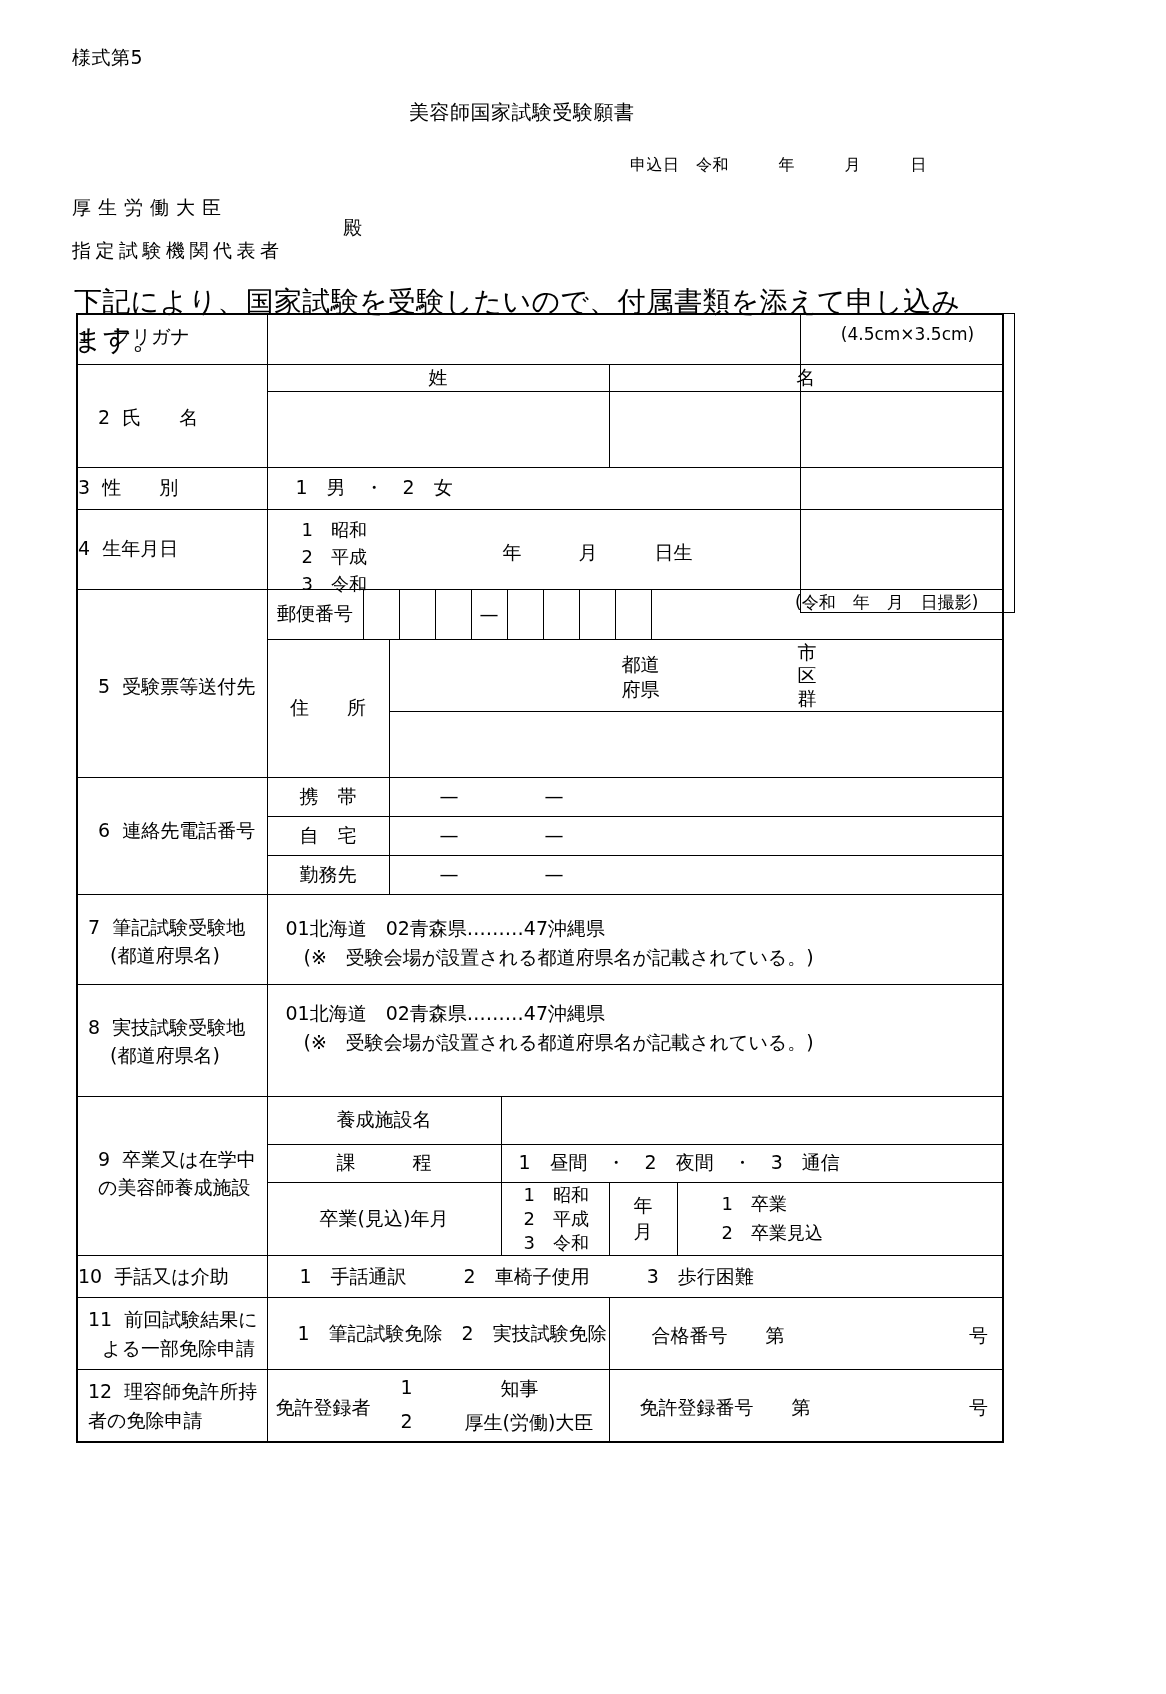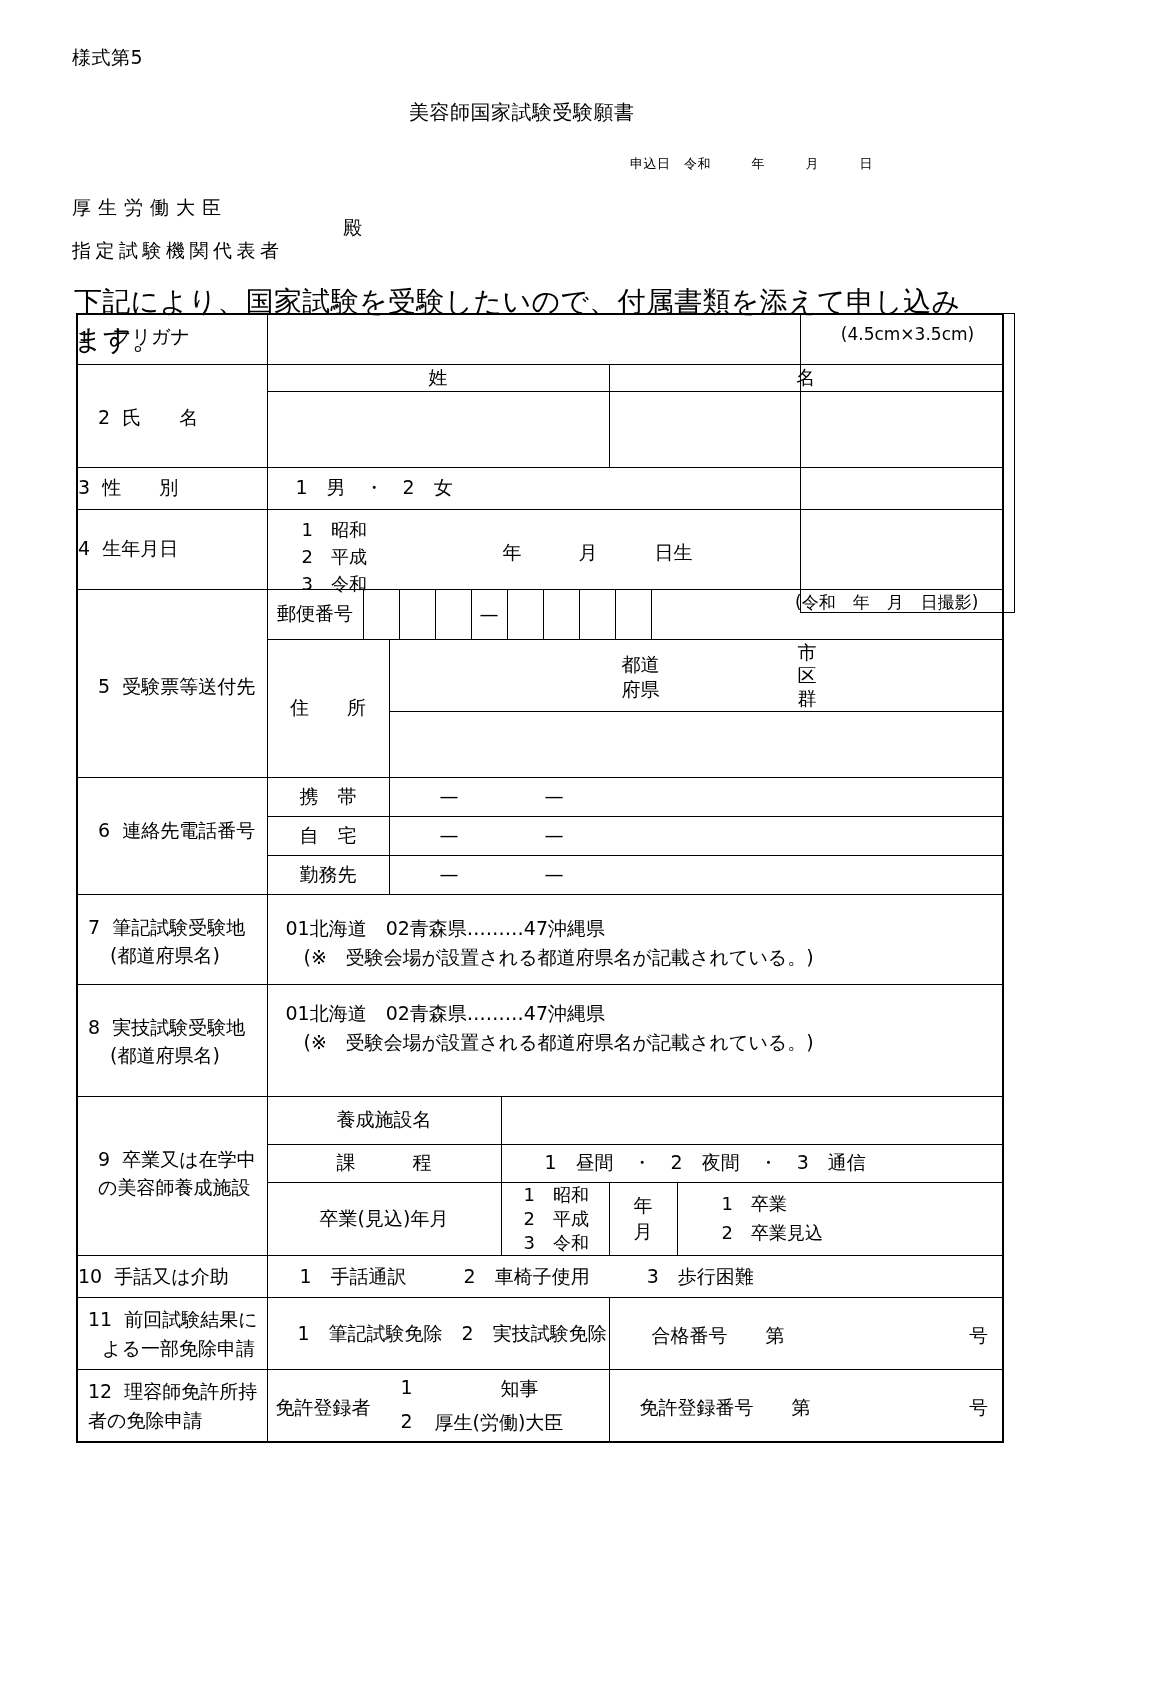--- a/index.html
+++ b/index.html
@@ -28,21 +28,21 @@
     display: flex; flex-direction: column;
     align-items: center; justify-content: center;
     line-height: 1.35; font-size: 18px;
   }
   .doc-title {
     position: absolute; left: 409px; top: 99px;
     font-size: 20px; letter-spacing: 0.5px;
   }
   .apply-date {
     position: absolute; left: 630px; top: 155px;
-    font-size: 13px; letter-spacing: 0.5px;
+    font-size: 16px; letter-spacing: 0.5px;
     white-space: pre;
   }
   .minister {
     position: absolute; left: 72px; top: 195px;
     font-size: 19px; letter-spacing: 7px;
   }
   .dono {
     position: absolute; left: 343px; top: 215px;
     font-size: 19px;
   }
@@ -334,21 +334,21 @@
           <div><span>9</span>&nbsp;&nbsp;<span>卒業又は在学中</span></div>
           <div>の美容師養成施設</div>
         </div>
       </td>
       <td class="ctr" colspan="2" style="height:48px">養成施設名</td>
       <td class="outer-right" colspan="3" style="height:48px"></td>
     </tr>
 
     <tr>
       <td class="ctr" colspan="2" style="height:38px">課　　　程</td>
-      <td class="outer-right" colspan="3" style="height:38px;padding-left:43px">1　昼間　・　2　夜間　・　3　通信</td>
+      <td class="outer-right" colspan="3" style="height:38px;padding-left:17px">1　昼間　・　2　夜間　・　3　通信</td>
     </tr>
 
     <tr>
       <td class="ctr" colspan="2" style="height:72px">卒業(見込)年月</td>
       <td style="height:72px">
         <div class="vstack" style="font-size:18px;line-height:1.35;padding-left:22px">
           <div>1　昭和</div>
           <div>2　平成</div>
           <div>3　令和</div>
         </div>
@@ -388,21 +388,21 @@
         <div class="lbl" style="line-height:1.5">
           <div><span>12</span>&nbsp;&nbsp;<span>理容師免許所持</span></div>
           <div>者の免除申請</div>
         </div>
       </td>
       <td class="outer-bottom" colspan="3" style="height:72px">
         <span style="position:absolute;left:8px;top:25px">免許登録者</span>
         <span style="position:absolute;left:133px;top:6px">1</span>
         <span style="position:absolute;left:133px;top:40px">2</span>
         <span style="position:absolute;left:233px;top:6px">知事</span>
-        <span style="position:absolute;left:167px;top:40px">厚生(労働)大臣</span>
+        <span style="position:absolute;left:197px;top:40px">厚生(労働)大臣</span>
       </td>
       <td class="outer-right outer-bottom" colspan="2" style="height:72px">
         <span style="position:absolute;left:30px;top:25px">免許登録番号　　第</span>
         <span style="position:absolute;right:14px;top:25px">号</span>
       </td>
     </tr>
   </tbody>
     </table>
 
 

